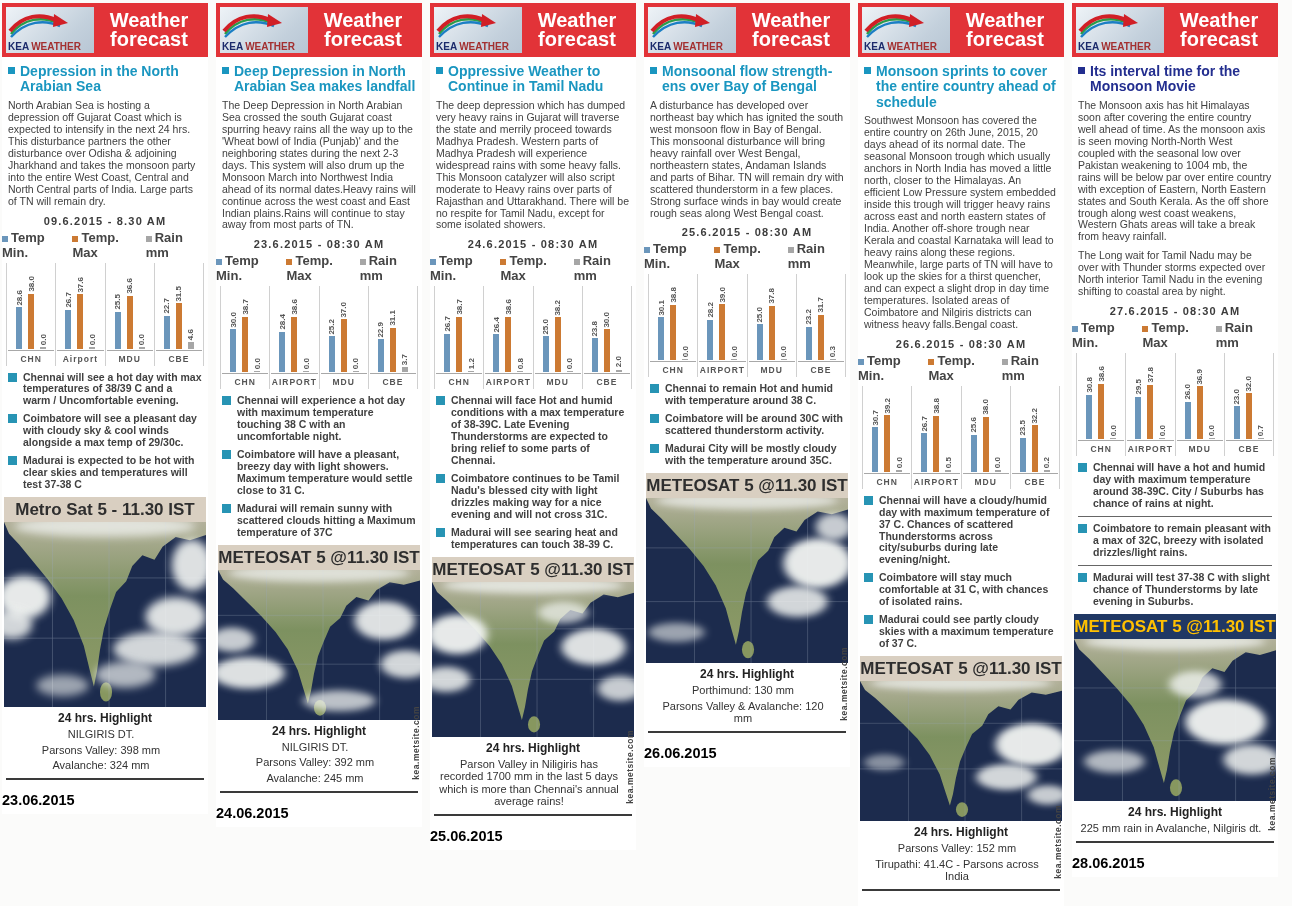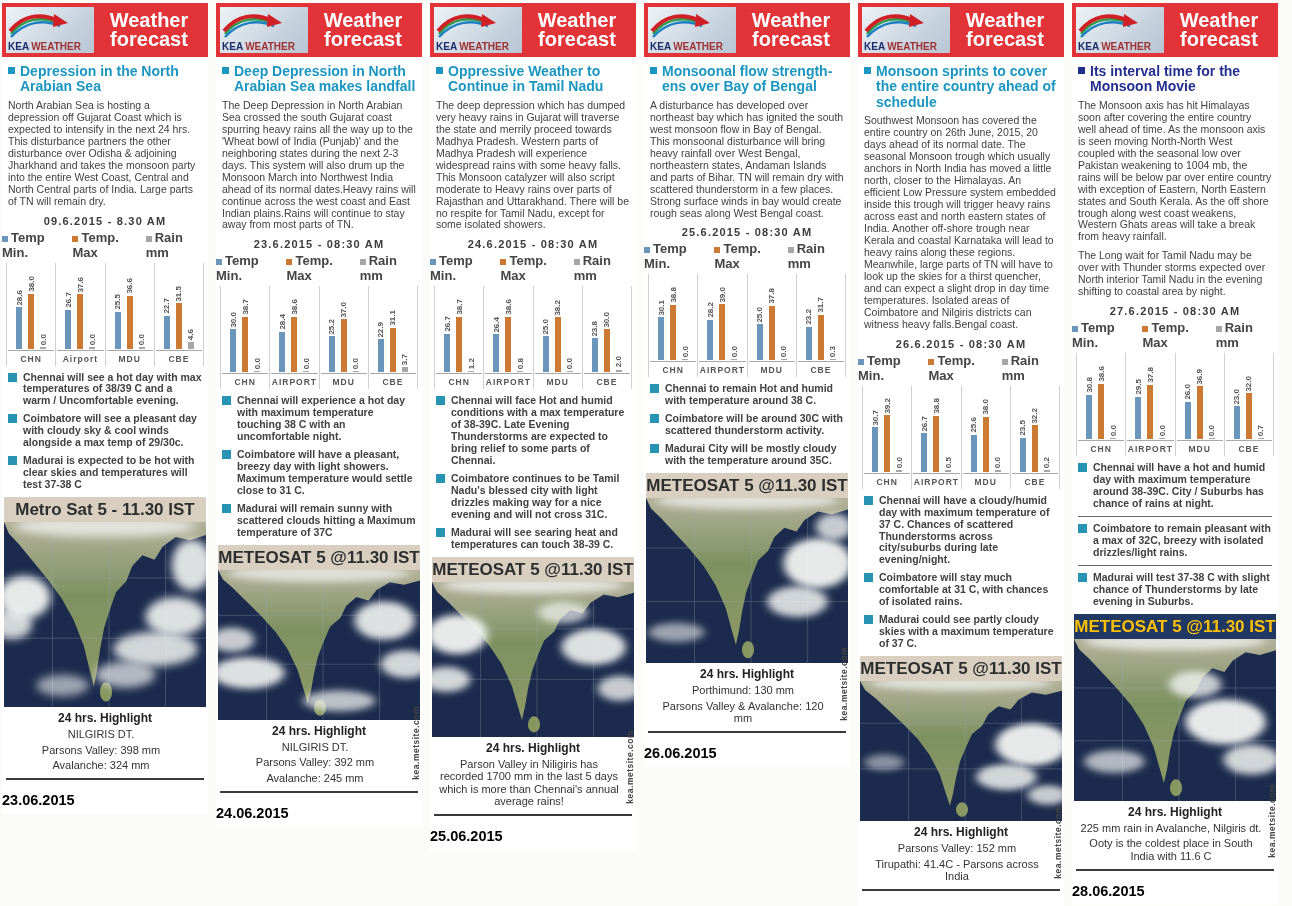--- a/index.html
+++ b/index.html
@@ -882,19 +882,18 @@
             <line x1="0" y1="108" x2="200" y2="108"></line>
     </g>
     <ellipse cx="150" cy="88" rx="40" ry="24" fill="#f2f4f2" opacity="0.95" filter="url(#b5)"></ellipse>
           <ellipse cx="176" cy="128" rx="28" ry="16" fill="#f2f4f2" opacity="0.85" filter="url(#b5)"></ellipse>
           <ellipse cx="120" cy="48" rx="26" ry="14" fill="#f2f4f2" opacity="0.8" filter="url(#b5)"></ellipse>
           <ellipse cx="40" cy="130" rx="30" ry="12" fill="#f2f4f2" opacity="0.7" filter="url(#b5)"></ellipse>
           <ellipse cx="100" cy="3" rx="90" ry="9" fill="#f2f4f2" opacity="0.75" filter="url(#b5)"></ellipse>
   </svg>
       <div class="hl-title">24 hrs. Highlight</div>
       <div class="hl-line">225 mm rain in Avalanche, Nilgiris dt.</div>
-        <div class="hl-line">Ooty is the coldest place in South India with 11.6 C</div>
       <span class="watermark">kea.metsite.com</span>
     </div>
     <hr class="rule">
     <div class="fdate">28.06.2015</div>
   </div>
   </div>
 
 </body></html>

